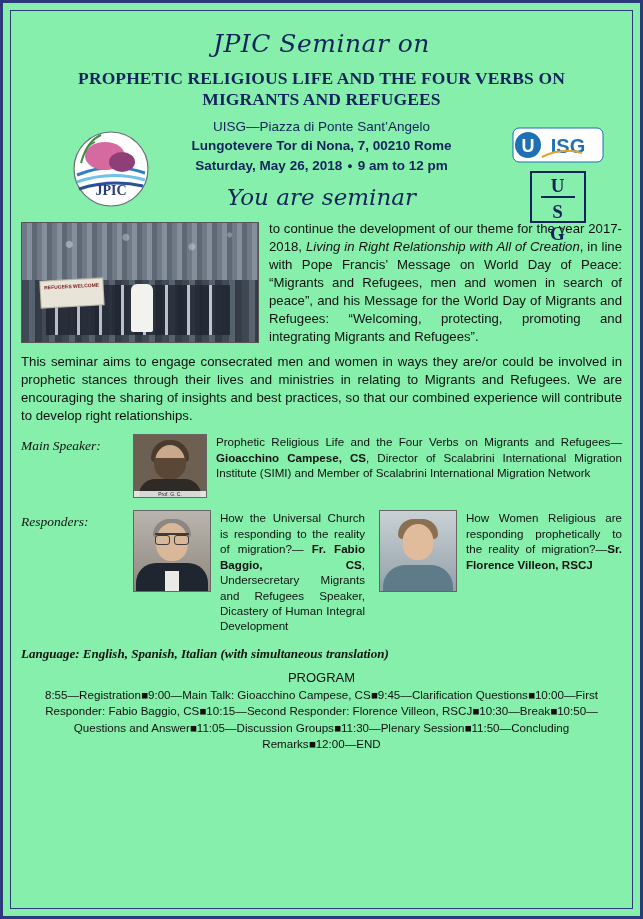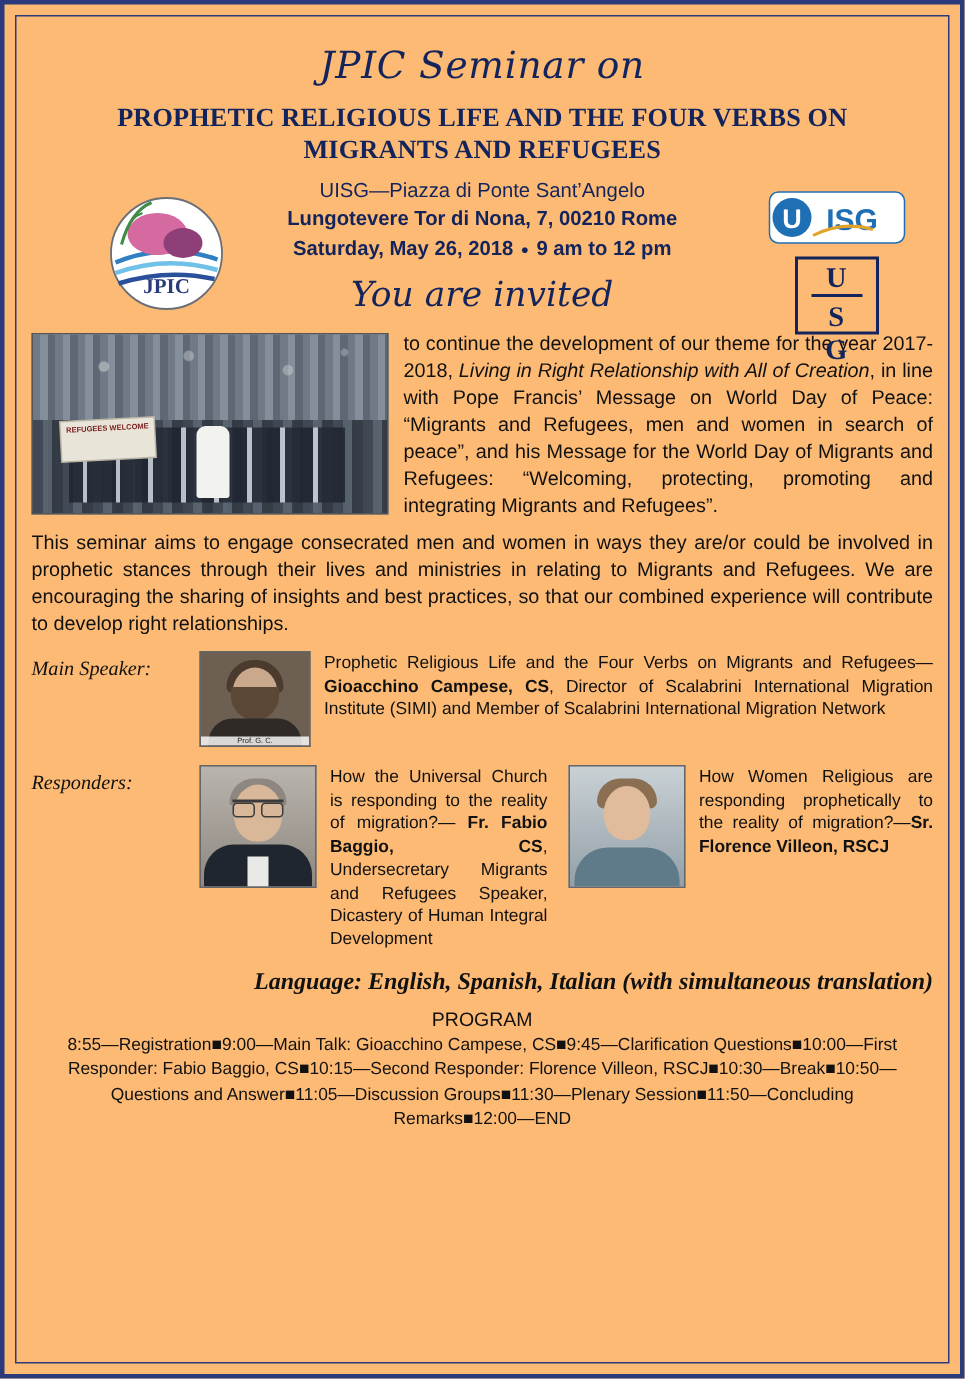--- a/index.html
+++ b/index.html
@@ -12,21 +12,21 @@
     height: 919px;
     font-family: "Liberation Sans", sans-serif;
     color: #1a1a1a;
     overflow: hidden;
   }
   .flyer {
     position: relative;
     width: 643px;
     height: 919px;
     box-sizing: border-box;
-    background: #fdba74;
+    background: #86efac;
     border: 3px solid #2a3a7a;
     padding: 0;
   }
   .inner-frame {
     position: absolute;
     left: 7px;
     top: 7px;
     right: 7px;
     bottom: 7px;
     border: 1px solid #2a3a7a;
@@ -292,25 +292,25 @@
   .responder {
     display: flex;
     align-items: flex-start;
   }
   .responder-1 { width: 232px; flex: 0 0 232px; margin-right: 14px; }
   .responder-2 { flex: 1 1 auto; }
   .responder .speaker-text { font-size: 11.6px; }
 
   
   .language {
-    text-align: right;
+    text-align: left;
     font-family: "Liberation Serif", serif;
     font-style: italic;
     font-weight: bold;
-    font-size: 16px;
+    font-size: 13px;
     color: #111;
     margin-top: 6px;
   }
   .program-title {
     text-align: center;
     font-family: "Liberation Sans", sans-serif;
     font-size: 13px;
     color: #111;
     margin-top: 8px;
     margin-bottom: 2px;
@@ -335,21 +335,21 @@
     <div class="header">
       <div class="seminar-script">JPIC Seminar on</div>
       <div class="main-title">PROPHETIC RELIGIOUS LIFE AND THE FOUR VERBS ON MIGRANTS AND REFUGEES</div>
       <div class="venue">
         <div>UISG—Piazza di Ponte Sant’Angelo</div>
         <div class="bold">Lungotevere Tor di Nona, 7, 00210 Rome</div>
         <div class="bold">
           <span>Saturday, May 26, 2018</span><span class="dot-sep">●</span><span>9 am to 12 pm</span>
         </div>
       </div>
-      <div class="invited">You are invited</div>
+      <div class="invited">You are seminar</div>
 
       <svg class="jpic-logo" viewBox="0 0 104 80">
         <circle cx="52" cy="40" r="37" fill="#ffffff" stroke="#6a6f75" stroke-width="1.2"></circle>
         <path d="M18 46 q34 -14 68 -2" stroke="#2f7fc1" stroke-width="3" fill="none"></path>
         <path d="M18 53 q34 -12 68 -2" stroke="#6fc1e8" stroke-width="3" fill="none"></path>
         <path d="M20 60 q32 -10 64 -3" stroke="#2a4f9b" stroke-width="3" fill="none"></path>
         <ellipse cx="46" cy="27" rx="20" ry="14" fill="#d46a9f"></ellipse>
         <ellipse cx="63" cy="33" rx="13" ry="10" fill="#8e3f78"></ellipse>
         <path d="M22 34 q6 -22 20 -28" stroke="#3f8c46" stroke-width="2" fill="none"></path>
         <path d="M26 24 q2 -8 10 -11" stroke="#3f8c46" stroke-width="1.6" fill="none"></path>

